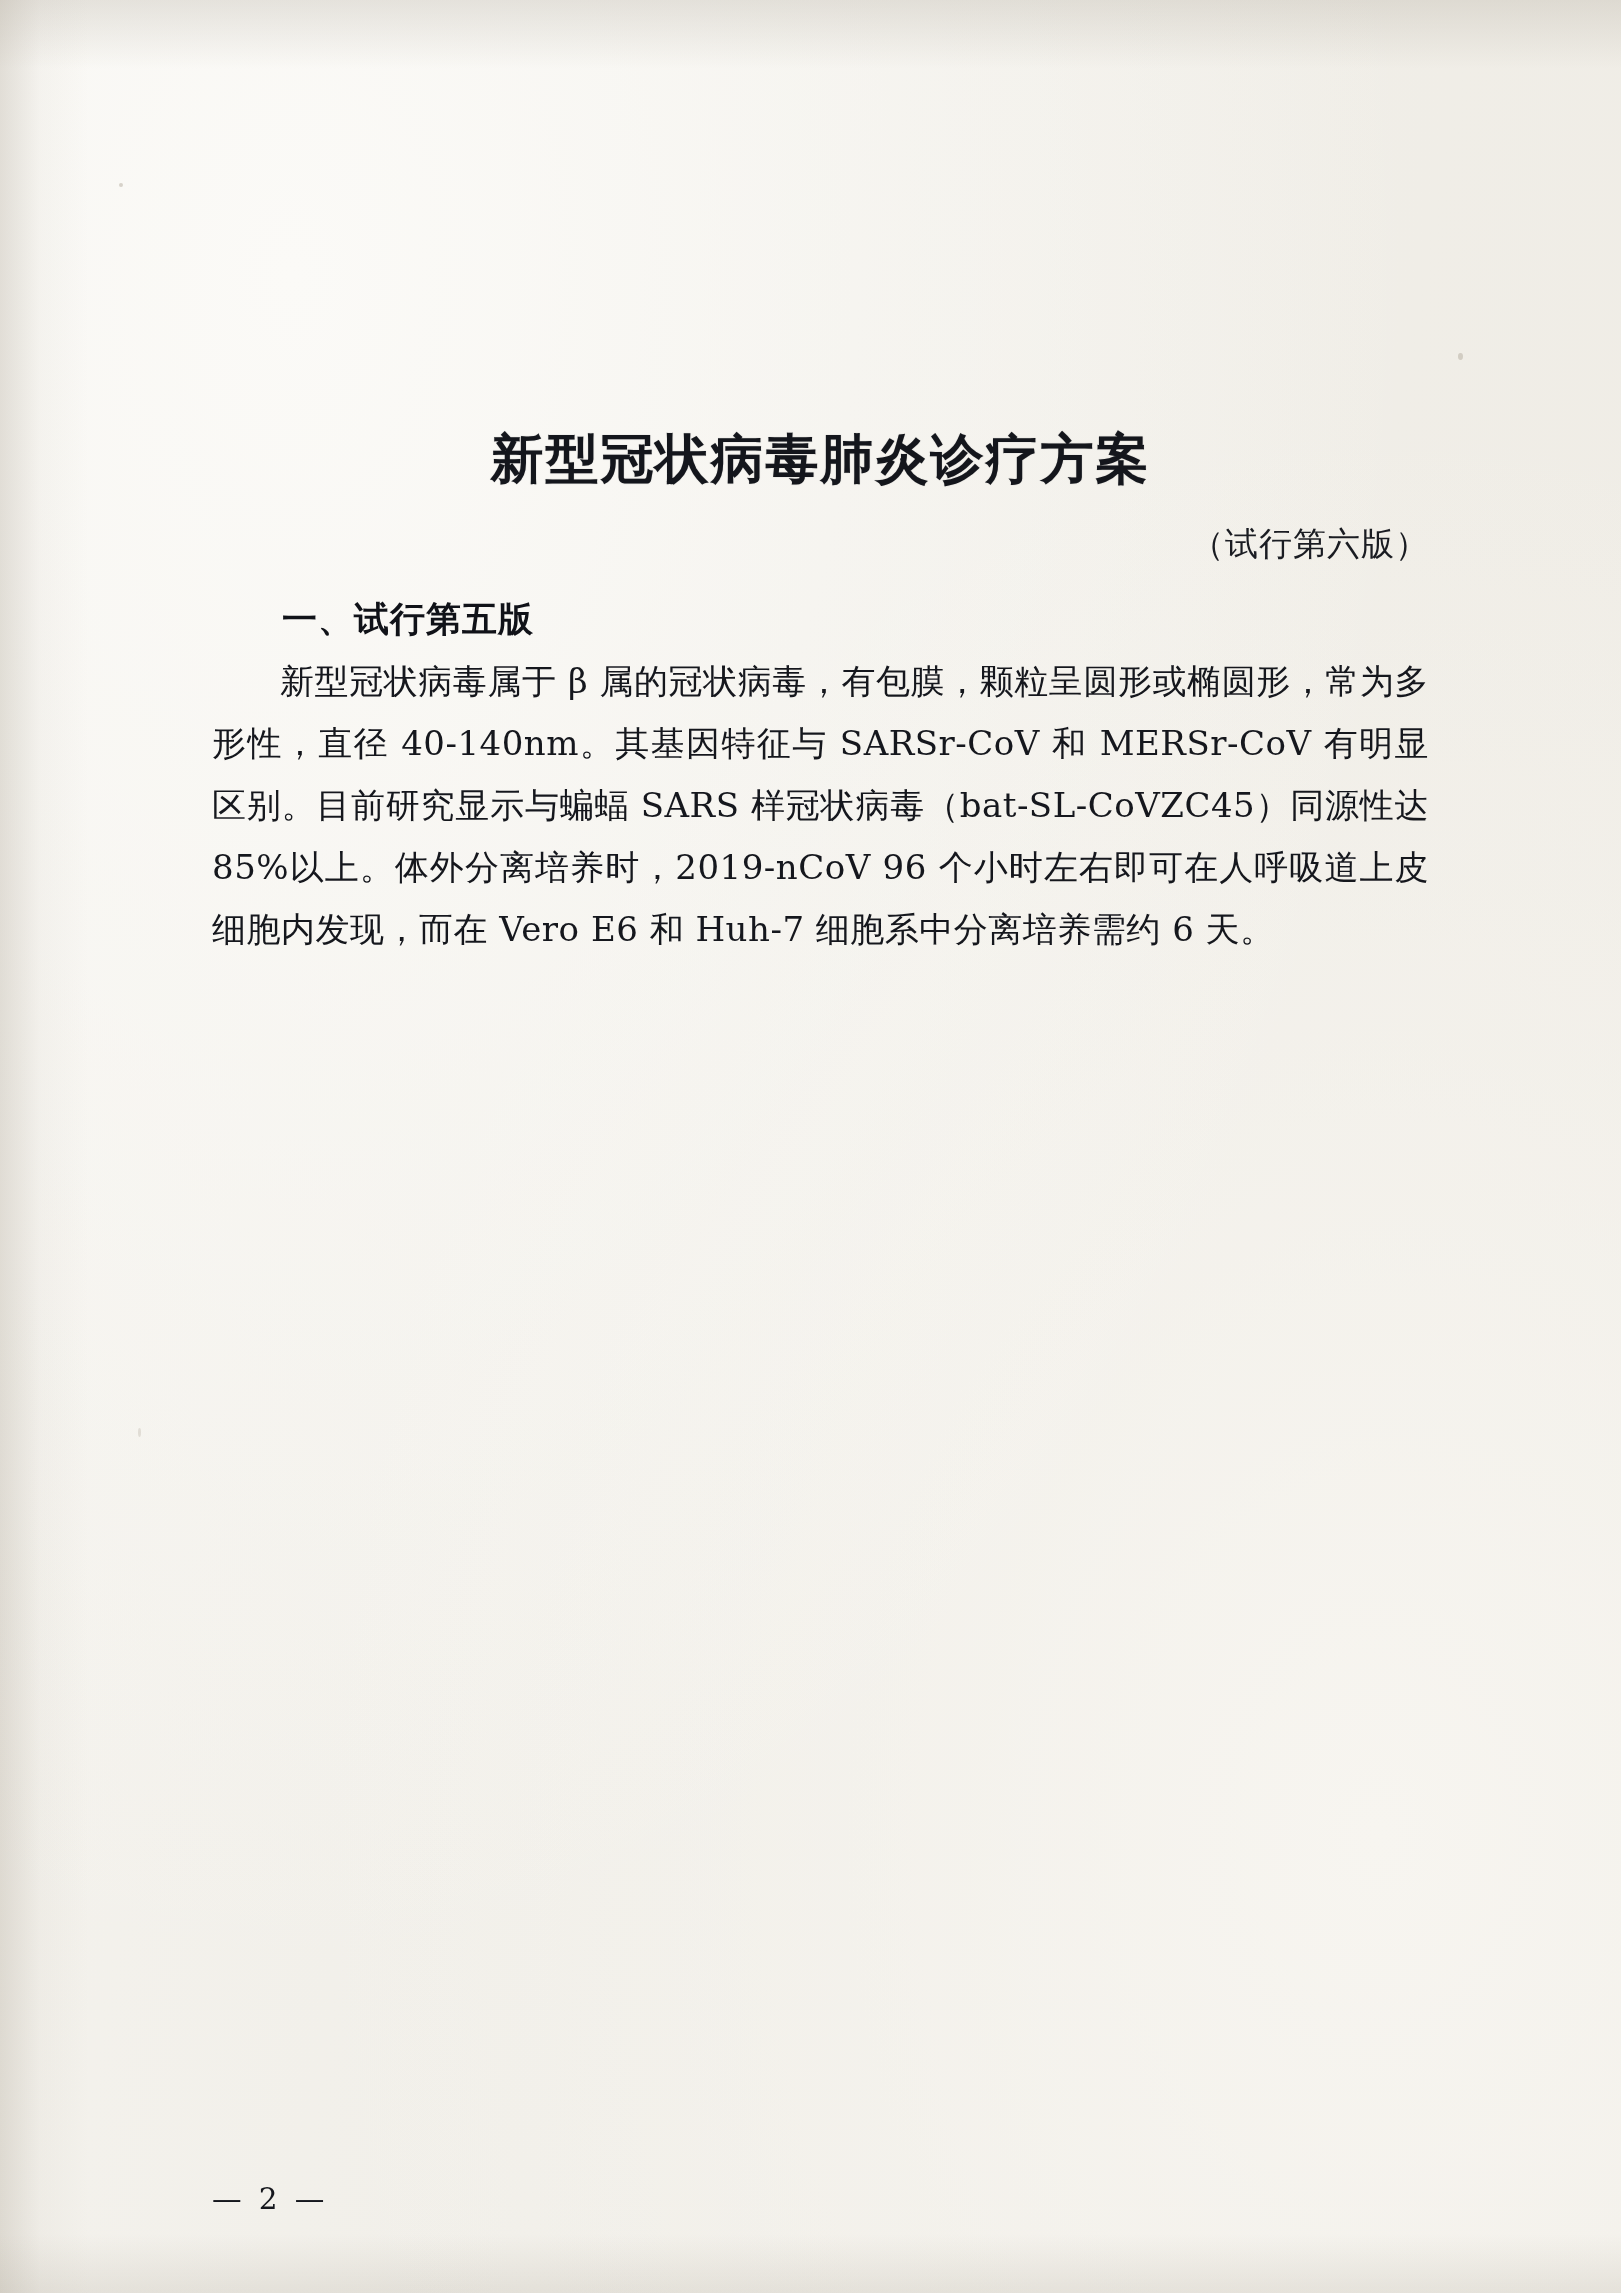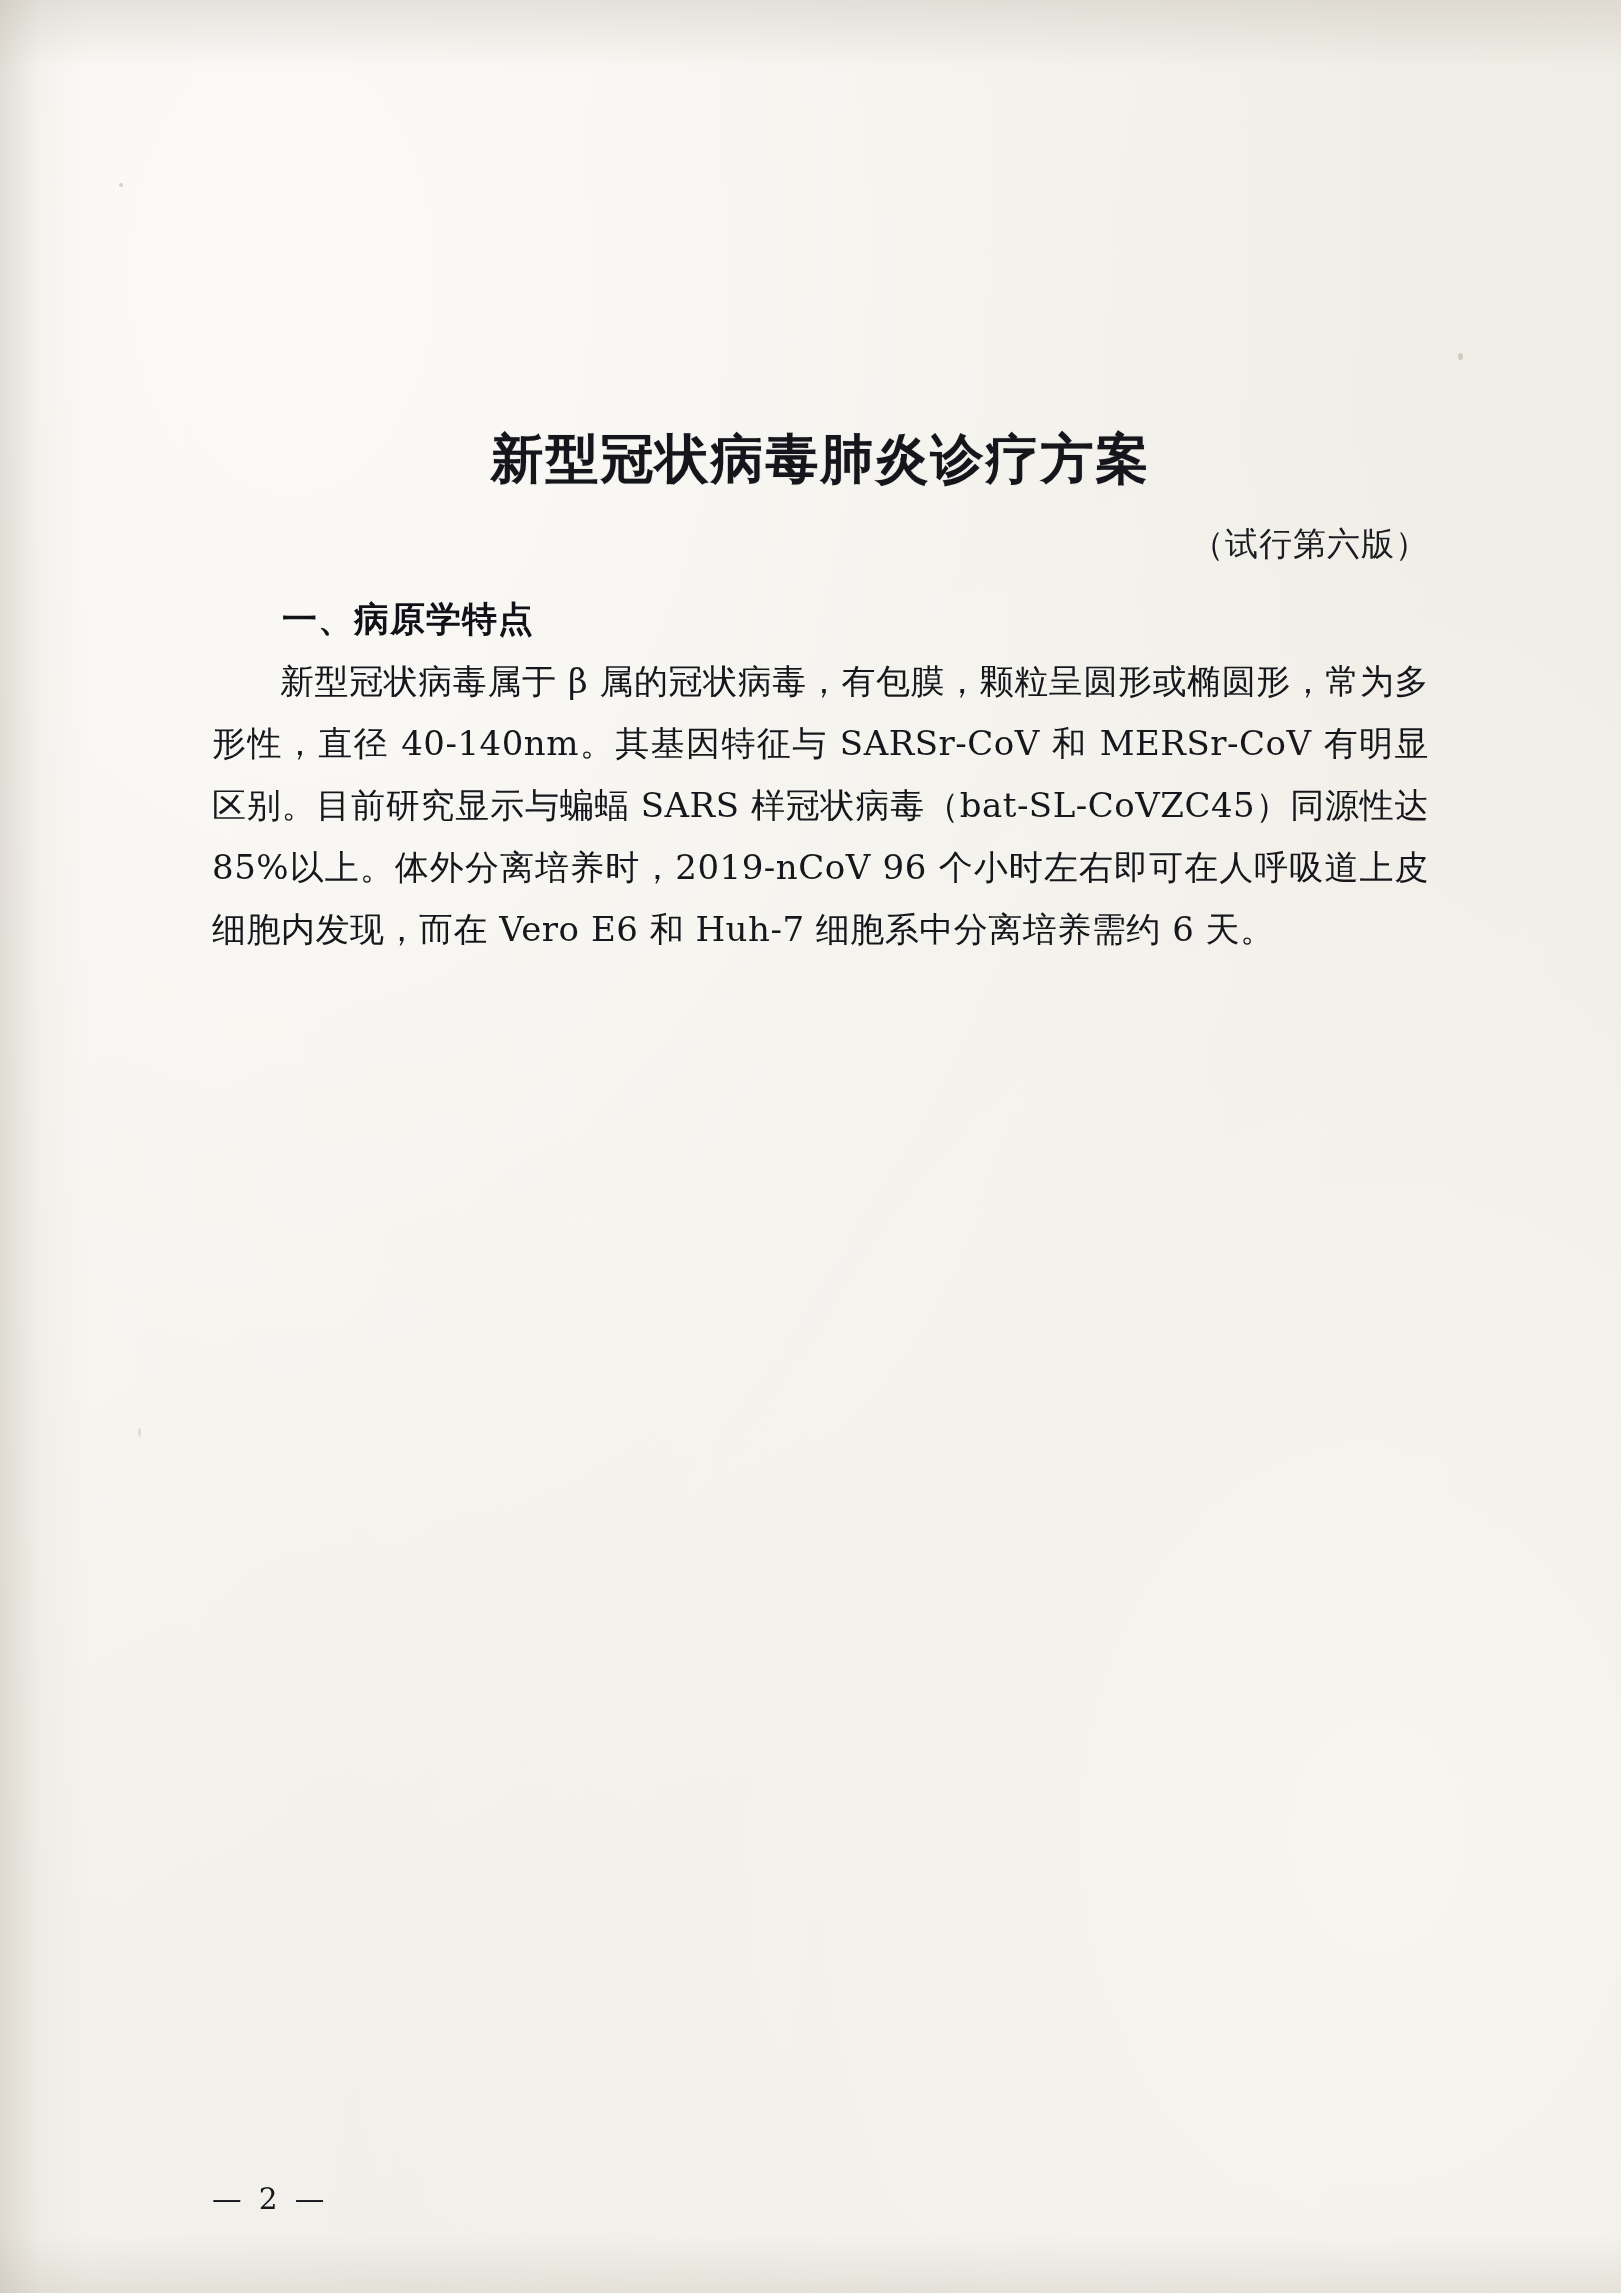--- a/index.html
+++ b/index.html
@@ -130,21 +130,21 @@
   <div class="speck" style="left:119px; top:183px; width:3.9px; height:3.9px;"></div>
   <div class="speck" style="left:138px; top:1428px; width:3px; height:8.9px; opacity:.35;"></div>
 
   <div class="content">
 
     <h1 class="doc-title">新型冠状病毒肺炎诊疗方案</h1>
 
     <div class="doc-subtitle">（试行第六版）</div>
 
 
-    <h2 class="section-heading">一、病原学特点</h2>
+    <h2 class="section-heading">一、试行第五版</h2>
 
     <p class="body-par tight">新型冠状病毒属于 β 属的冠状病毒，有包膜，颗粒呈圆形或椭圆形，常为多形性，直径 40-140nm。其基因特征与 SARSr-CoV 和 MERSr-CoV 有明显区别。目前研究显示与蝙蝠 SARS 样冠状病毒（bat-SL-CoVZC45）同源性达 85%以上。体外分离培养时，2019-nCoV 96 个小时左右即可在人呼吸道上皮细胞内发现，而在 Vero E6 和 Huh-7 细胞系中分离培养需约 6 天。</p>
 
 
   </div>
 
   <div class="page-number">— 2 —</div>
 
 </div>
 

